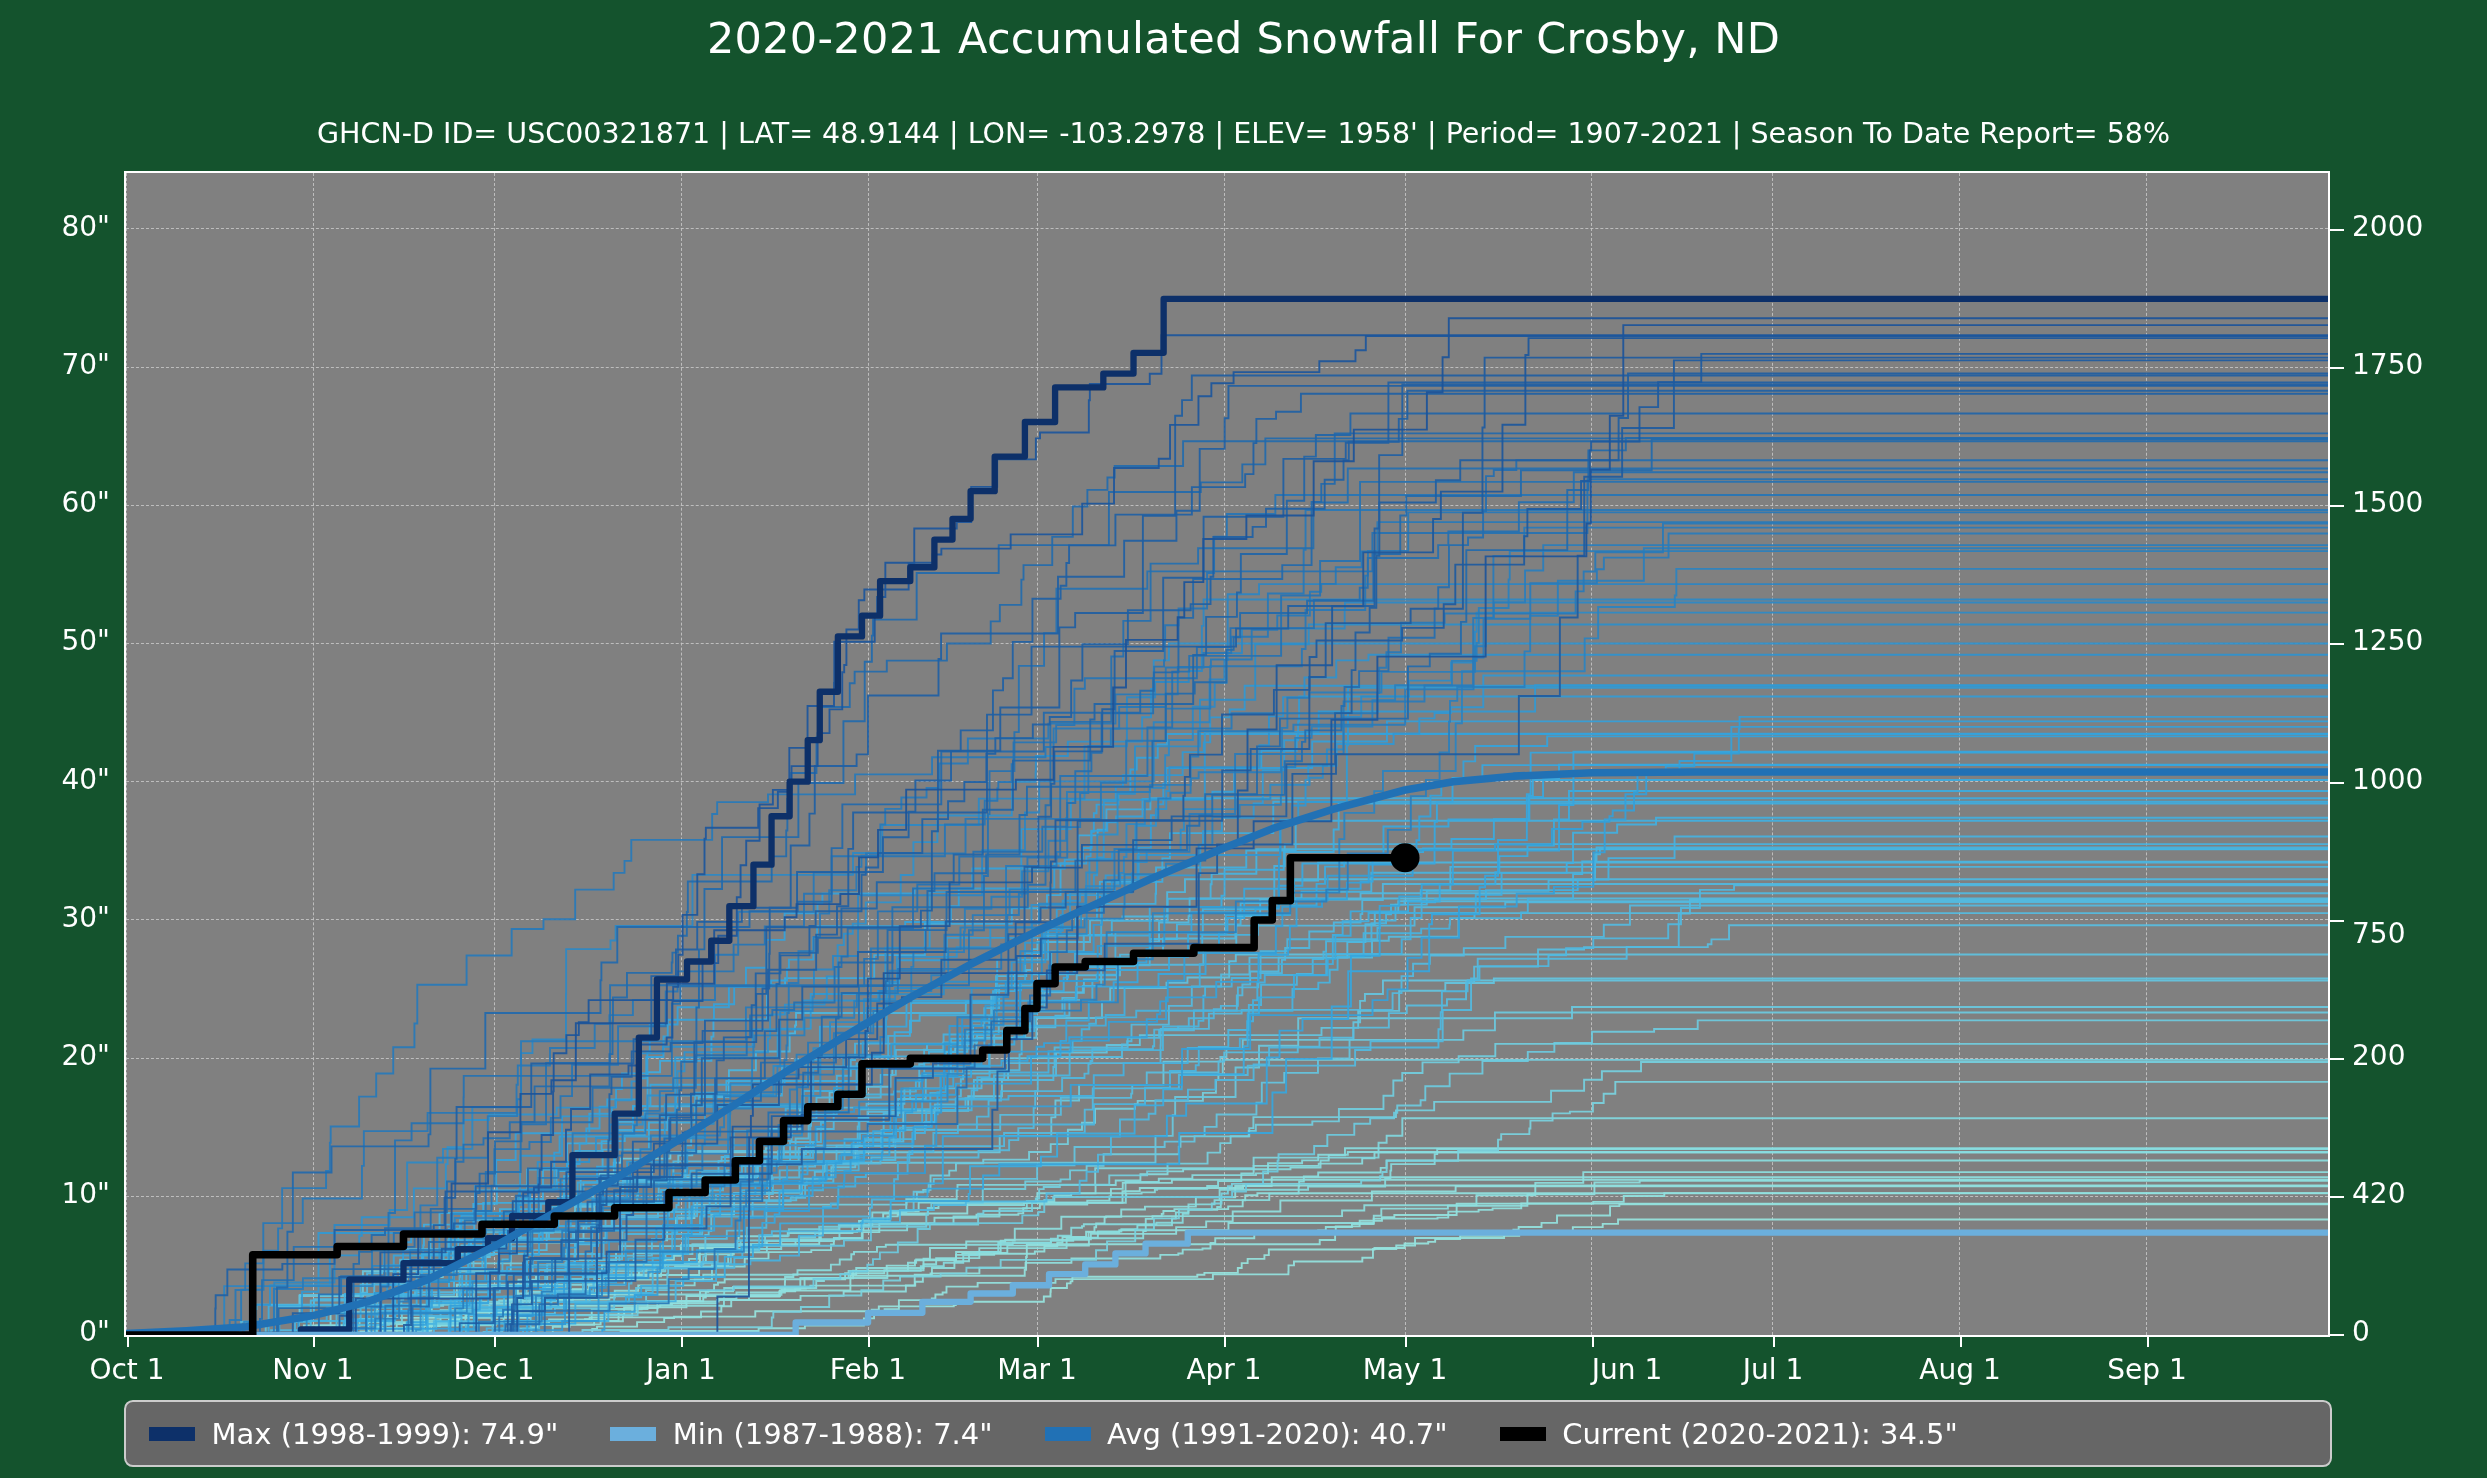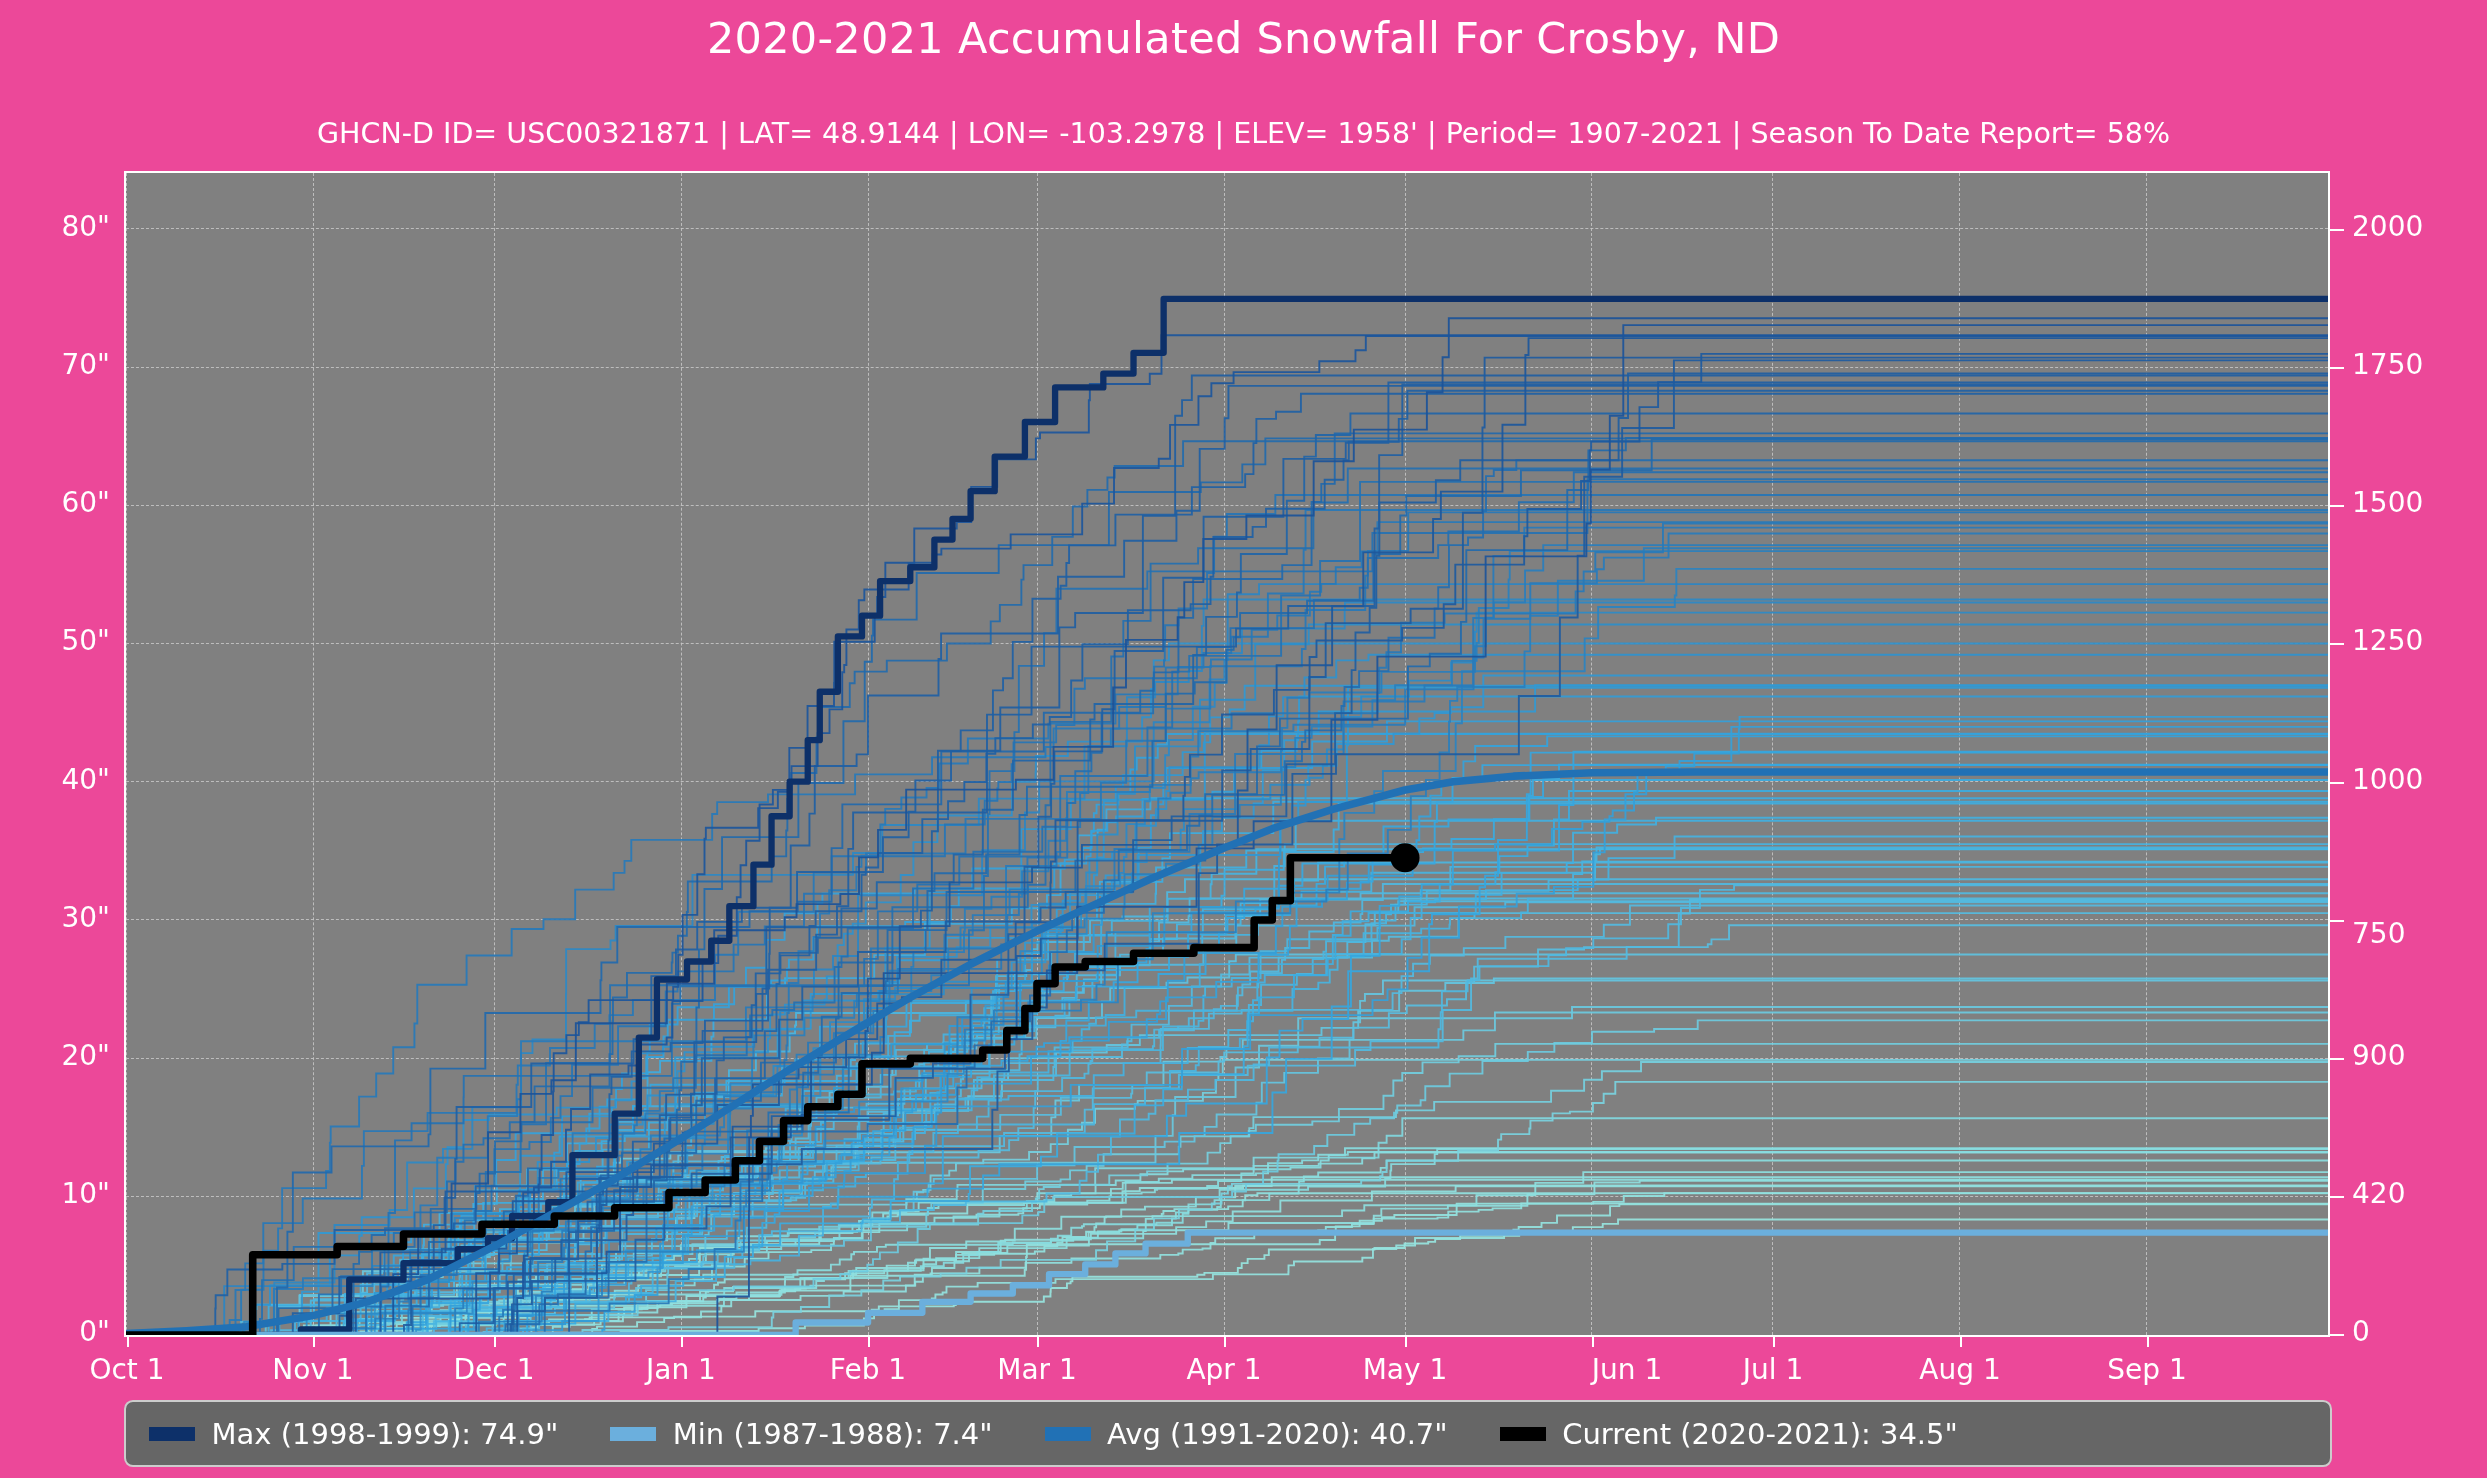--- a/index.html
+++ b/index.html
@@ -2,21 +2,21 @@
 <html style="font-size:10px"><head>
 <meta charset="utf-8">
 <style>
   * { box-sizing: border-box; margin: 0; padding: 0; }
   html, body {
     width: 2487px; height: 1478px;
     background: #000000;
     font-family: "DejaVu Sans", sans-serif;
     overflow: hidden;
   }
-  #figure { position: relative; width: 2487px; height: 1478px; background: #ec4899; }
+  #figure { position: relative; width: 2487px; height: 1478px; background: #14532d; }
 
   #chart-title {
     position: absolute; left: 0; top: 12.7px; width: 2487px;
     text-align: center; color: #ffffff;
     font-size: 43px; font-weight: 400; letter-spacing: 0.3px;
   }
   #chart-subtitle {
     position: absolute; left: 0; top: 117px; width: 2487px;
     text-align: center; color: #ffffff;
     font-size: 28.5px; font-weight: 400;
@@ -264,21 +264,21 @@
 
   <div id="axis-ticks">
       <div class="ytick-left" style="left: 0px; width: 110px; top: 1315px;">0"</div>
       <div class="tickmark-right" style="left: 2330px; top: 1334px;"></div>
       <div class="ytick-right" style="left: 2352px; top: 1315px;">0</div>
       <div class="ytick-left" style="left: 0px; width: 110px; top: 1177px;">10"</div>
       <div class="tickmark-right" style="left: 2330px; top: 1196px;"></div>
       <div class="ytick-right" style="left: 2352px; top: 1177px;">420</div>
       <div class="ytick-left" style="left: 0px; width: 110px; top: 1039px;">20"</div>
       <div class="tickmark-right" style="left: 2330px; top: 1058px;"></div>
-      <div class="ytick-right" style="left: 2352px; top: 1039px;">900</div>
+      <div class="ytick-right" style="left: 2352px; top: 1039px;">200</div>
       <div class="ytick-left" style="left: 0px; width: 110px; top: 901px;">30"</div>
       <div class="tickmark-right" style="left: 2330px; top: 920px;"></div>
       <div class="ytick-right" style="left: 2352px; top: 901px; margin-top: 16px;">750</div>
       <div class="ytick-left" style="left: 0px; width: 110px; top: 763px;">40"</div>
       <div class="tickmark-right" style="left: 2330px; top: 782px;"></div>
       <div class="ytick-right" style="left: 2352px; top: 763px;">1000</div>
       <div class="ytick-left" style="left: 0px; width: 110px; top: 624px;">50"</div>
       <div class="tickmark-right" style="left: 2330px; top: 643px;"></div>
       <div class="ytick-right" style="left: 2352px; top: 624px;">1250</div>
       <div class="ytick-left" style="left: 0px; width: 110px; top: 486px;">60"</div>

